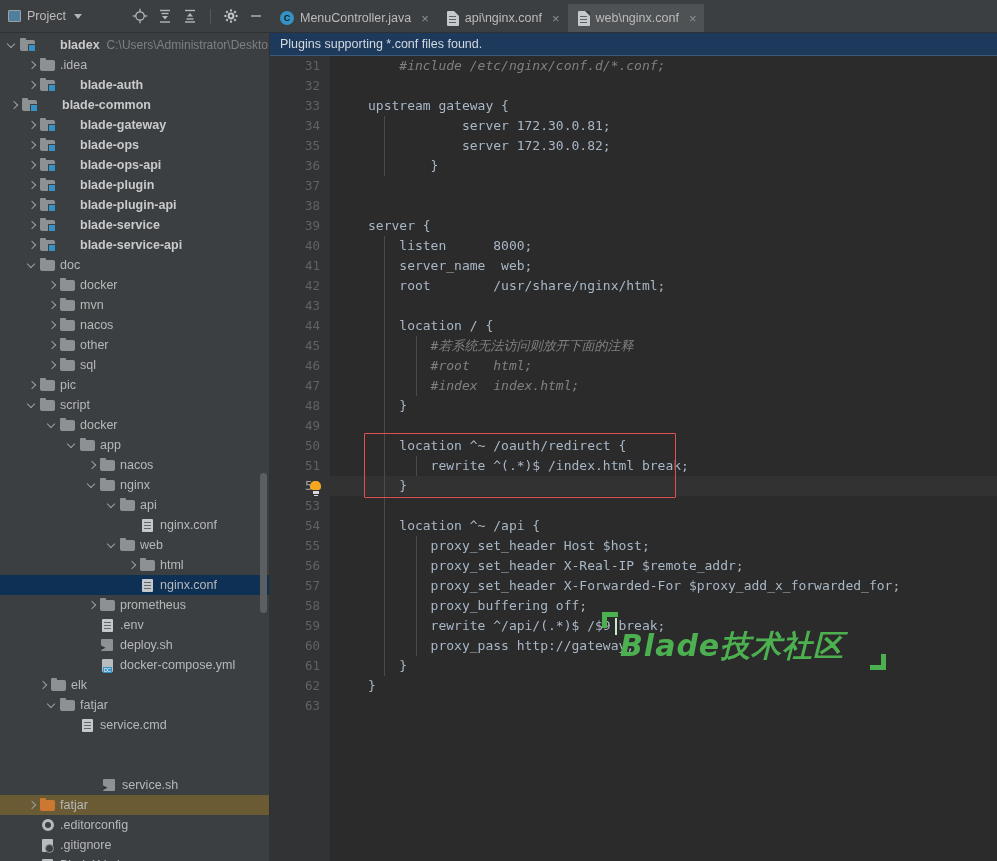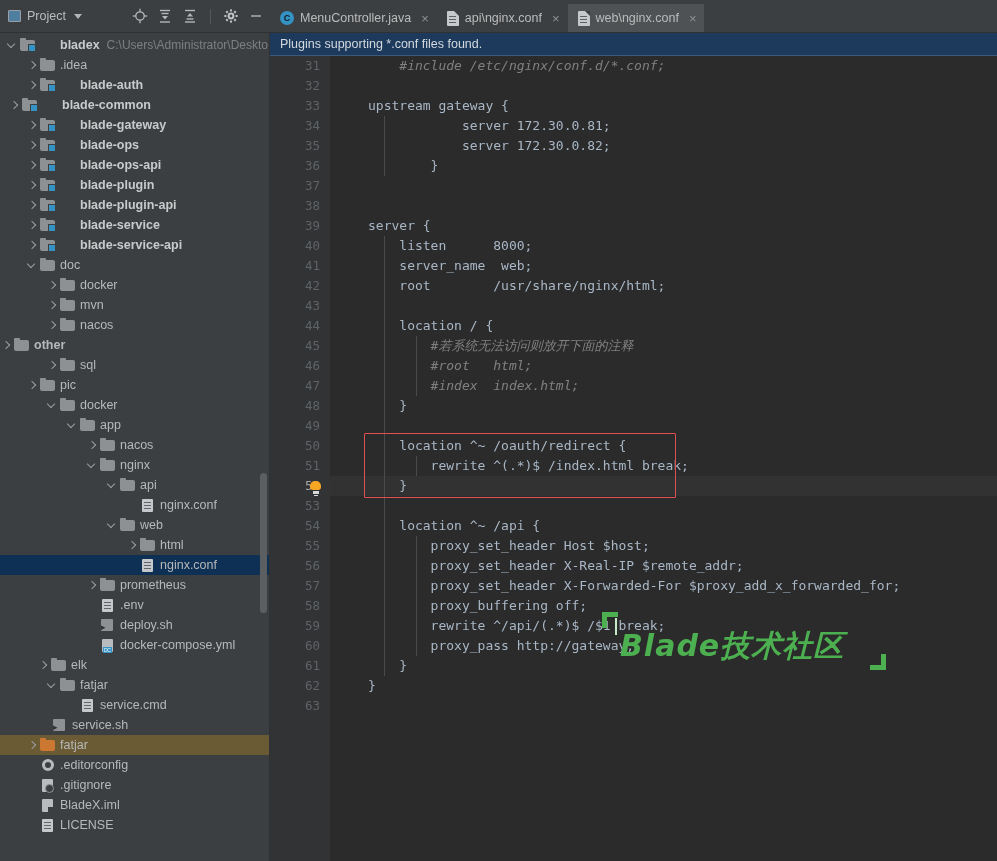--- a/index.html
+++ b/index.html
@@ -314,41 +314,48 @@
             </span>
             <span class="nm">mvn</span>
           </div>
           <div class="node" style="padding-left: 46px;">
             <span class="arrow has"></span>
             <span class="fico">
               <span class="f-folder" style="display: block; position: relative;"></span>
             </span>
             <span class="nm">nacos</span>
           </div>
-          <div class="node" style=" font-weight: bold;">
+          <div class="node" style="padding-left: 46px;">
             <span class="arrow has"></span>
             <span class="fico">
               <span class="f-folder" style="display: block; position: relative;"></span>
             </span>
             <span class="nm">other</span>
           </div>
           <div class="node" style="padding-left: 46px;">
             <span class="arrow has"></span>
             <span class="fico">
               <span class="f-folder" style="display: block; position: relative;"></span>
             </span>
             <span class="nm">sql</span>
           </div>
           <div class="node" style="padding-left: 26px;">
             <span class="arrow has"></span>
             <span class="fico">
               <span class="f-folder" style="display: block; position: relative;"></span>
             </span>
             <span class="nm">pic</span>
           </div>
+          <div class="node" style="padding-left: 26px;">
+            <span class="arrow has open"></span>
+            <span class="fico">
+              <span class="f-folder" style="display: block; position: relative;"></span>
+            </span>
+            <span class="nm">script</span>
+          </div>
           <div class="node" style="padding-left: 46px;">
             <span class="arrow has open"></span>
             <span class="fico">
               <span class="f-folder" style="display: block; position: relative;"></span>
             </span>
             <span class="nm">docker</span>
           </div>
           <div class="node" style="padding-left: 66px;">
             <span class="arrow has open"></span>
             <span class="fico">
@@ -447,21 +454,21 @@
             </span>
             <span class="nm">fatjar</span>
           </div>
           <div class="node" style="padding-left: 66px;">
             <span class="arrow"></span>
             <span class="fico">
               <span class="f-file" style="display: block; position: relative;"></span>
             </span>
             <span class="nm">service.cmd</span>
           </div>
-          <div class="node" style="padding-left: 38px;">
+          <div class="node" style="padding-left: 88px; margin-top: 40px;">
             <span class="arrow"></span>
             <span class="fico">
               <span class="f-sh" style="display: block; position: relative;"></span>
             </span>
             <span class="nm">service.sh</span>
           </div>
           <div class="node sel-tan" style="padding-left: 26px;">
             <span class="arrow has"></span>
             <span class="fico">
               <span class="f-orange" style="display: block; position: relative;"></span>
@@ -564,21 +571,21 @@
             <div class="cl"><span class=""></span></div>
             <div class="cl"><span class="">    location ^~ /oauth/redirect {</span></div>
             <div class="cl"><span class="">        rewrite ^(.*)$ /index.html break;</span></div>
             <div class="cl cur"><span class="">    }</span></div>
             <div class="cl"><span class=""></span></div>
             <div class="cl"><span class="">    location ^~ /api {</span></div>
             <div class="cl"><span class="">        proxy_set_header Host $host;</span></div>
             <div class="cl"><span class="">        proxy_set_header X-Real-IP $remote_addr;</span></div>
             <div class="cl"><span class="">        proxy_set_header X-Forwarded-For $proxy_add_x_forwarded_for;</span></div>
             <div class="cl"><span class="">        proxy_buffering off;</span></div>
-            <div class="cl"><span class="">        rewrite ^/api/(.*)$ /$1 break;</span></div>
+            <div class="cl"><span class="">        rewrite ^/api/(.*)$ /$9 break;</span></div>
             <div class="cl"><span class="">        proxy_pass http://gateway;</span></div>
             <div class="cl"><span class="">    }</span></div>
             <div class="cl"><span class="">}</span></div>
             <div class="cl"><span class=""></span></div>
             <div class="indent-guide" style="left: 54px; top: 60px; height: 60px;"></div>
             <div class="indent-guide" style="left: 54px; top: 180px; height: 440px;"></div>
             <div class="indent-guide" style="left: 86px; top: 280px; height: 60px;"></div>
             <div class="indent-guide" style="left: 86px; top: 400px; height: 20px;"></div>
             <div class="indent-guide" style="left: 86px; top: 480px; height: 120px;"></div>
             <div class="hl-box" style="left: 34px; top: 377px; width: 312px; height: 65px; border-color: rgb(224, 80, 80);"></div>

